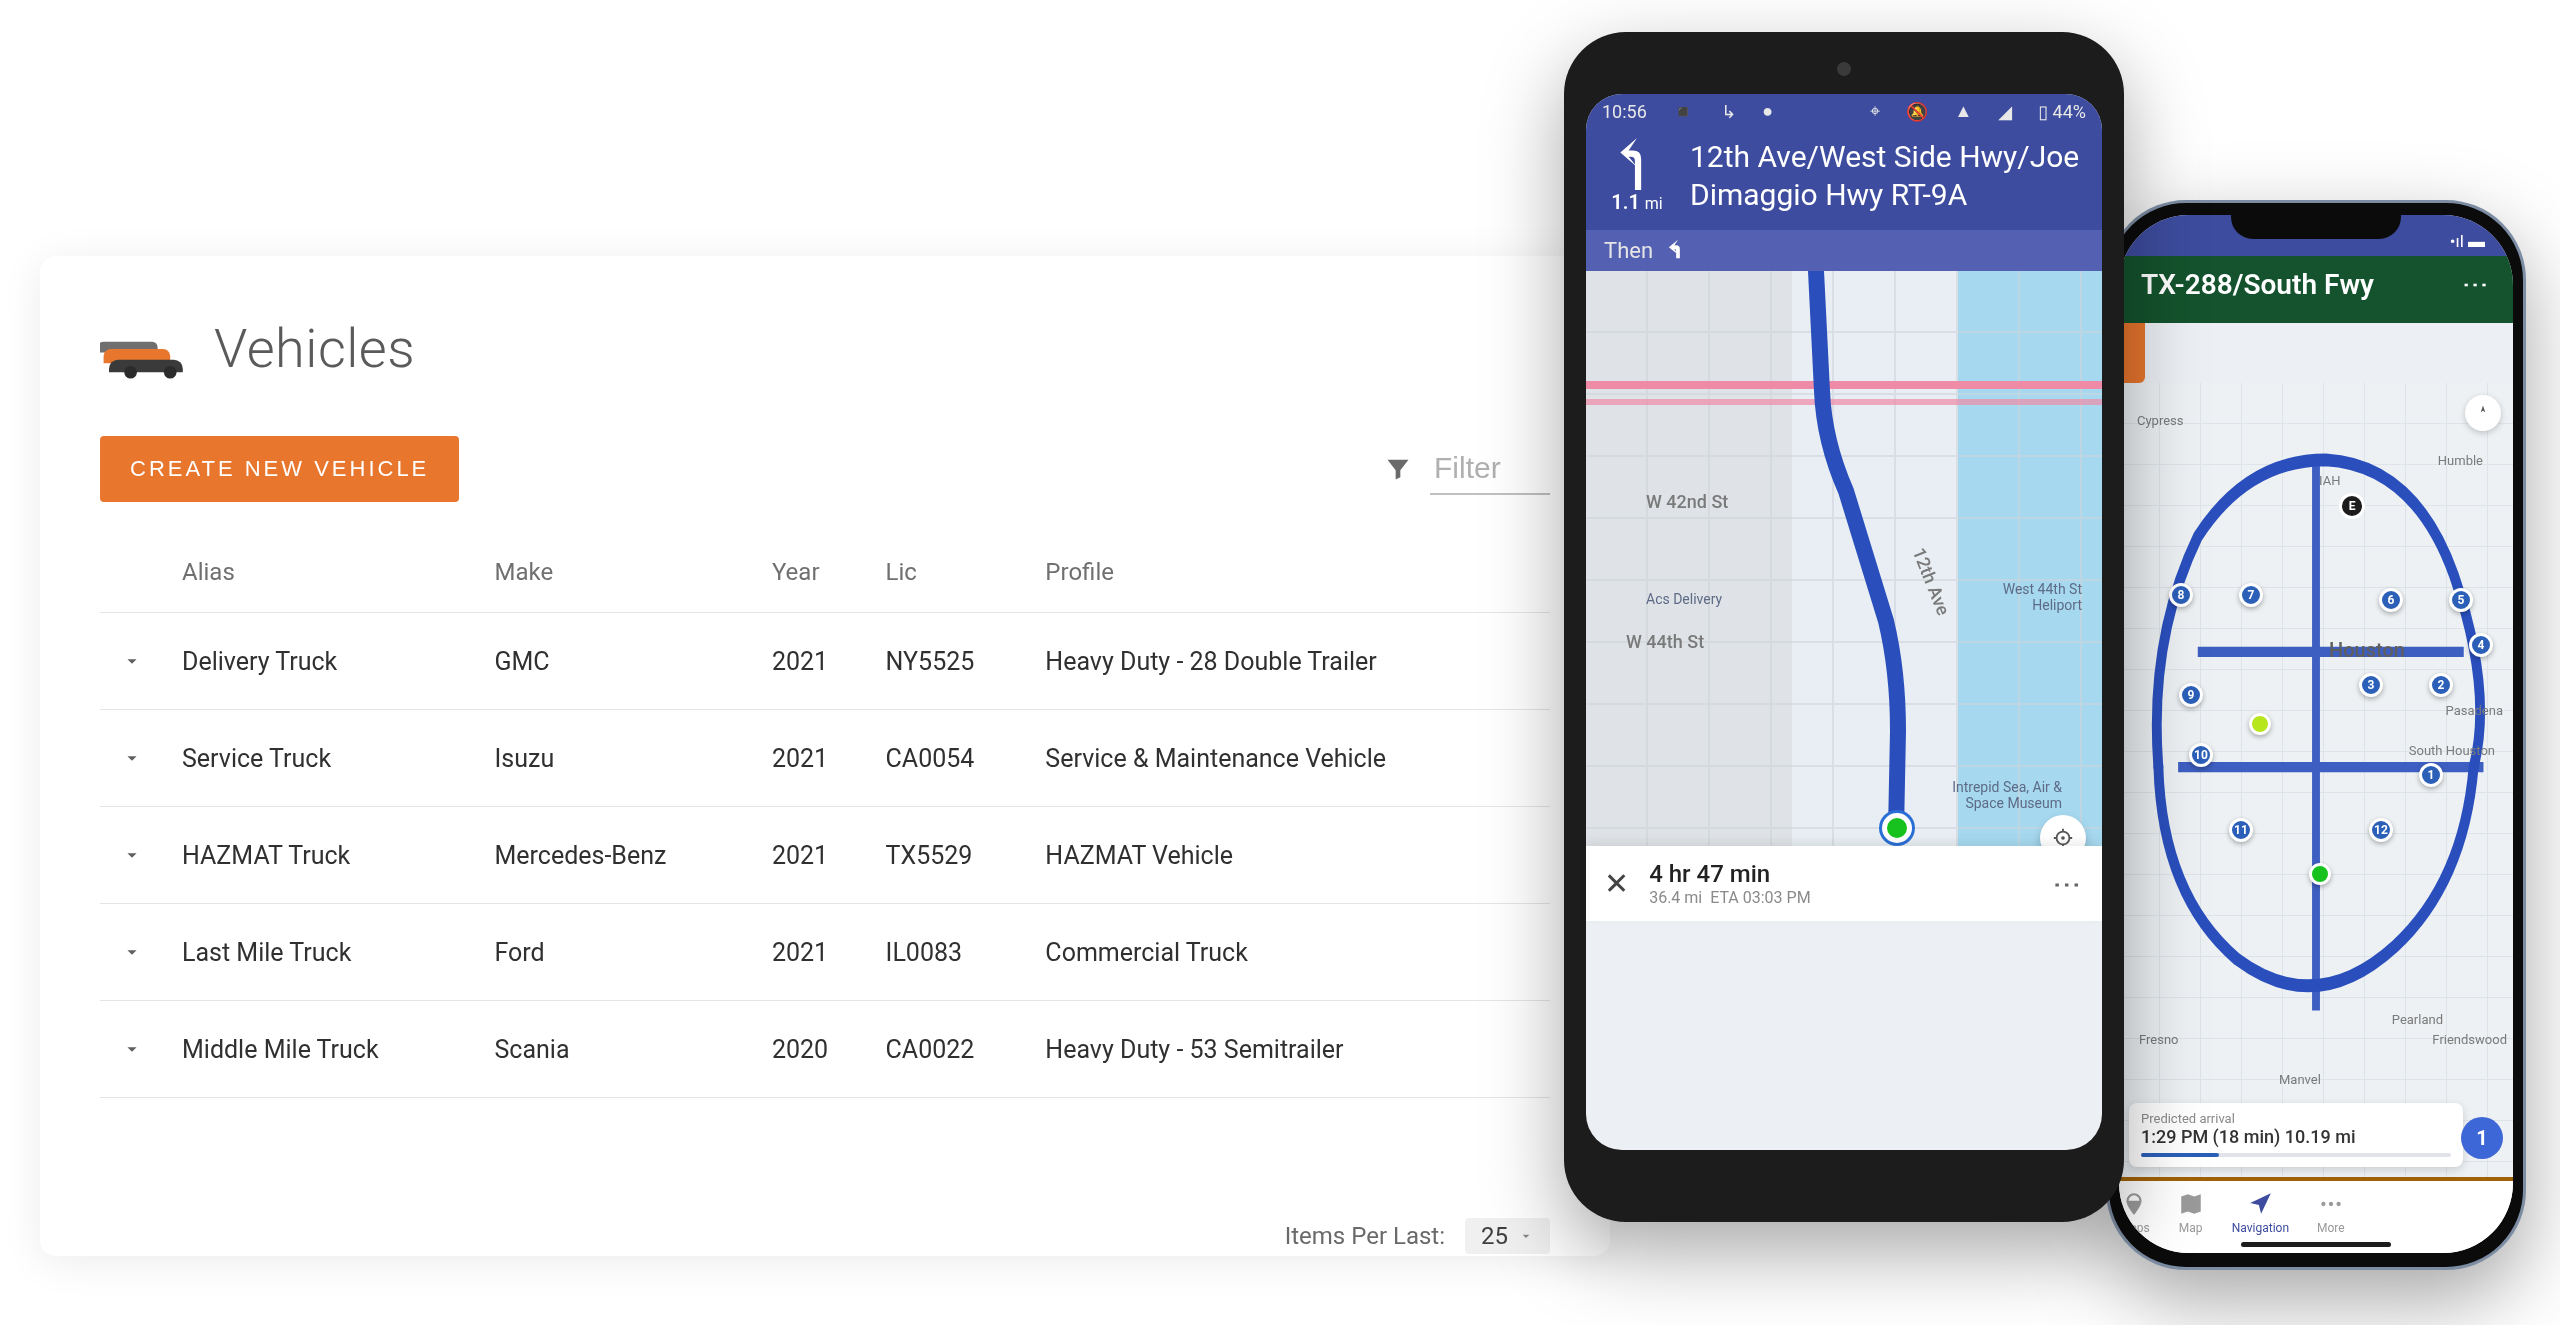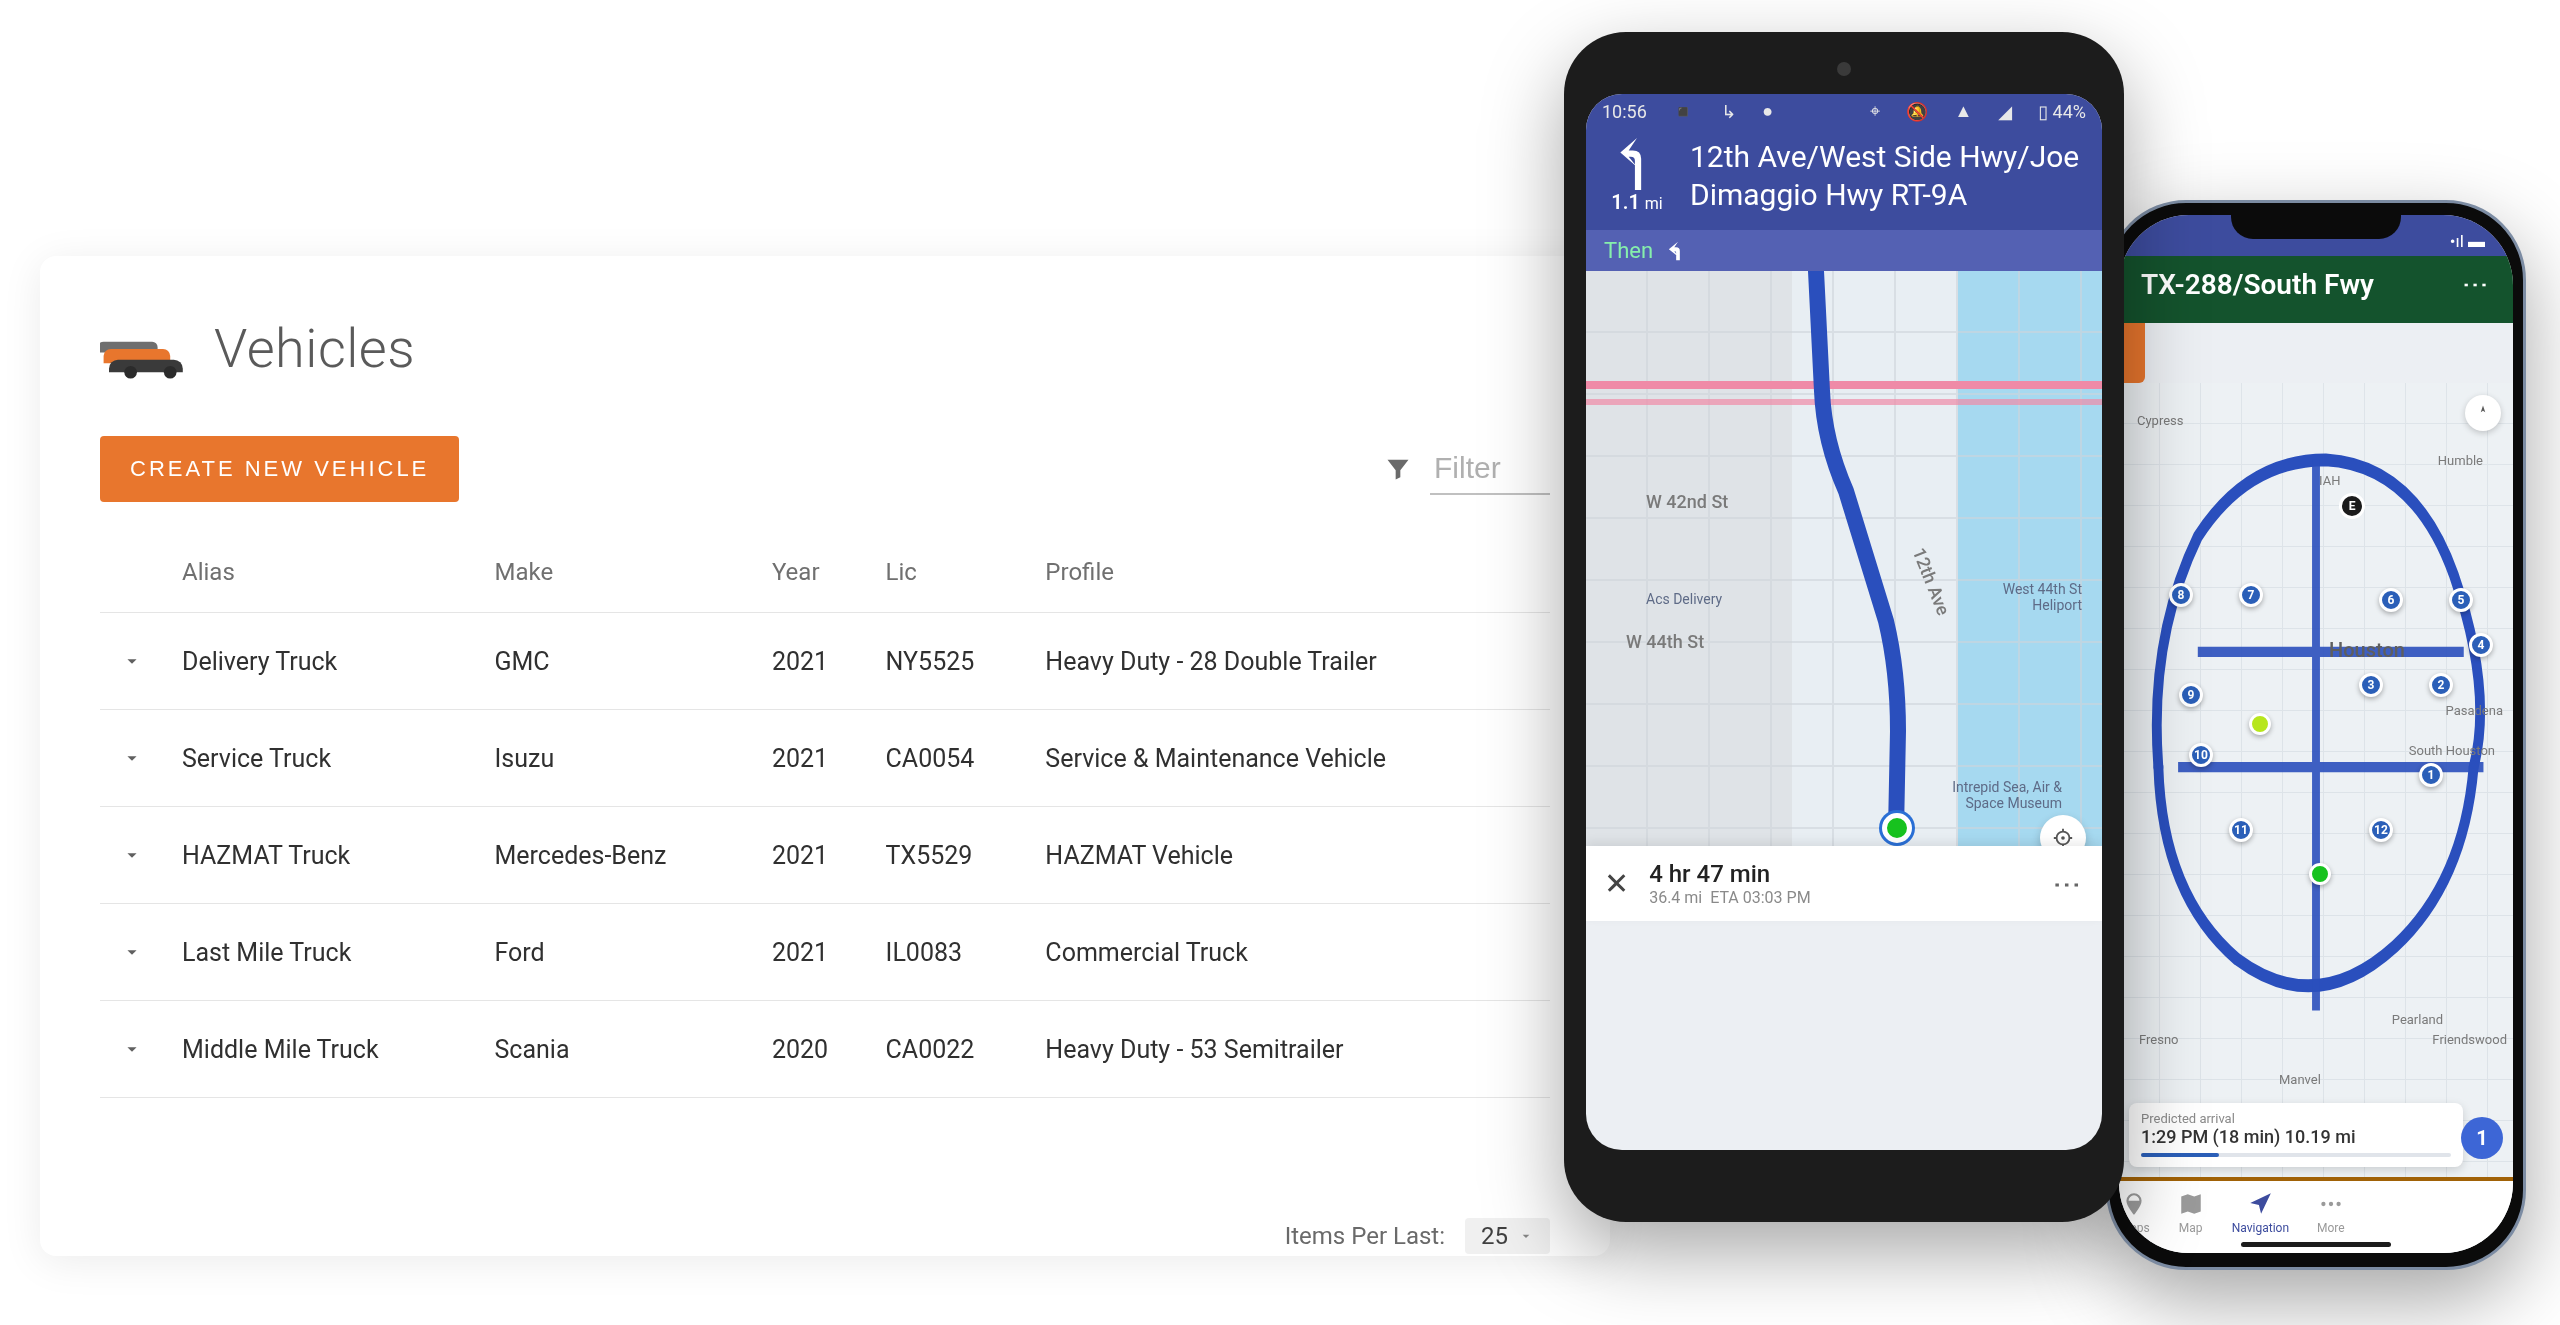--- a/index.html
+++ b/index.html
@@ -150,22 +150,22 @@
   display: flex;
   gap: 18px;
 }
 .turn-col { display:flex; flex-direction:column; align-items:center; min-width:70px; }
 .turn-arrow { width: 44px; height: 52px; }
 .turn-dist { font-size: 20px; font-weight:600; }
 .turn-dist small { font-weight:400; font-size:16px; }
 .route-name { font-size: 30px; font-weight: 400; line-height: 1.25; }
 .then-bar {
   background: #5461b3;
-  color: #86efac;
-  display:flex; align-items:center; gap:14px;
+  color: #e5e5e5;
+  display:flex; align-items:flex-start; gap:14px;
   padding: 8px 18px;
   font-size: 22px;
 }
 .then-bar .ico { width:22px; height:22px; fill:#ffffff;}
 .map-area { position: relative; flex: 1; background: #e8eef3; height: 650px; }
 .map-bg {
   position:absolute; inset:0;
   background:
     linear-gradient(90deg, #dfe3e7 0 40%, transparent 40%),
     linear-gradient(90deg, transparent 0 72%, #a6d9f0 72%);

